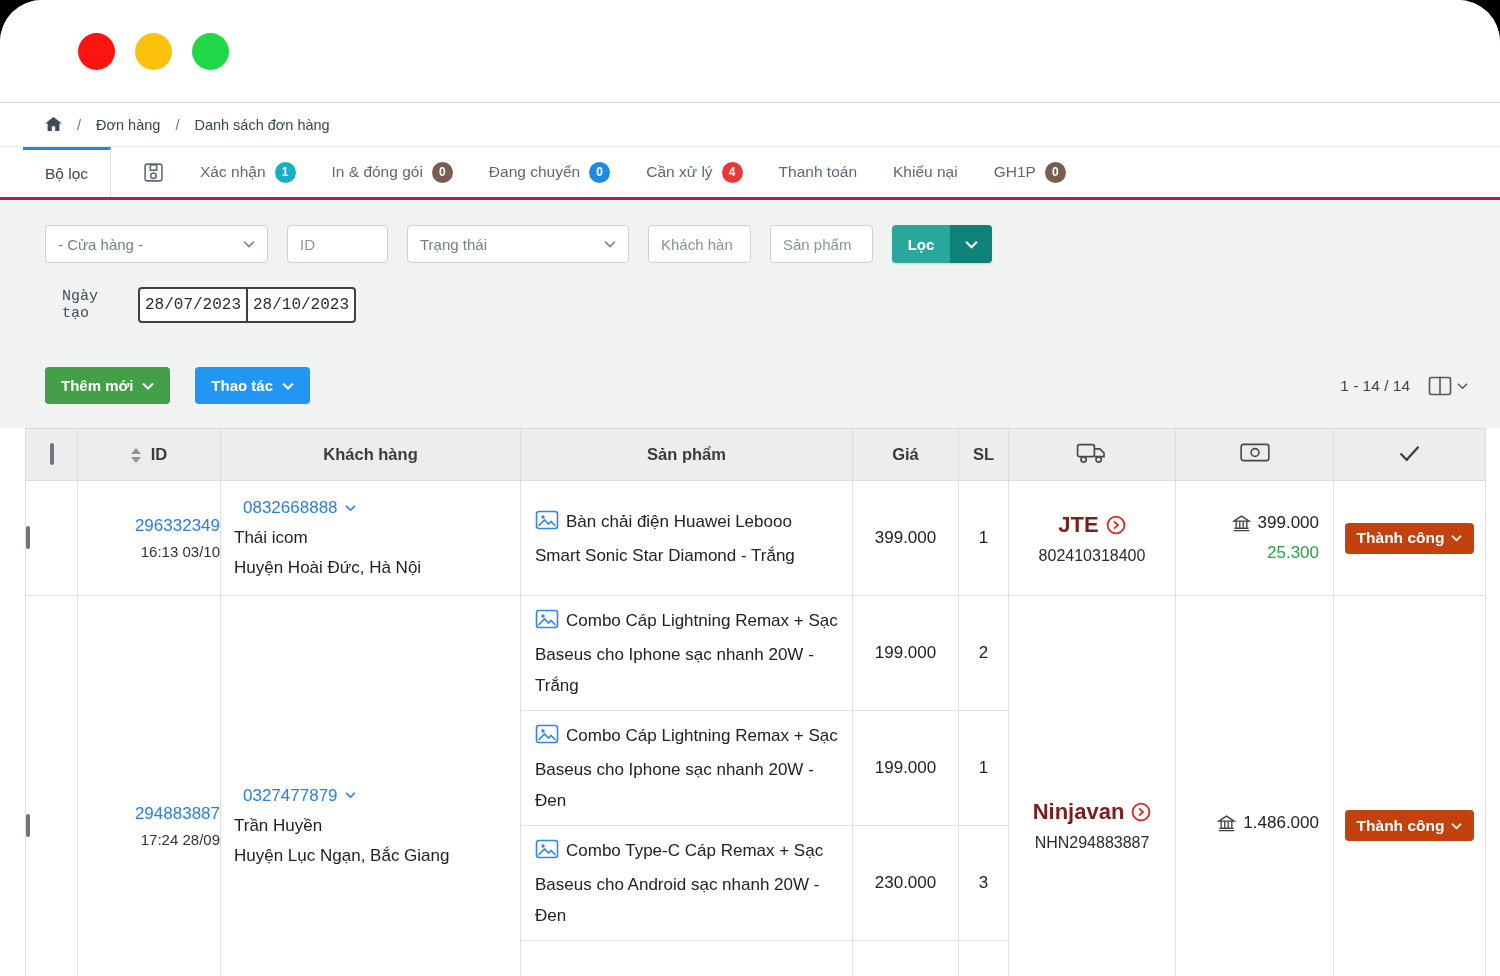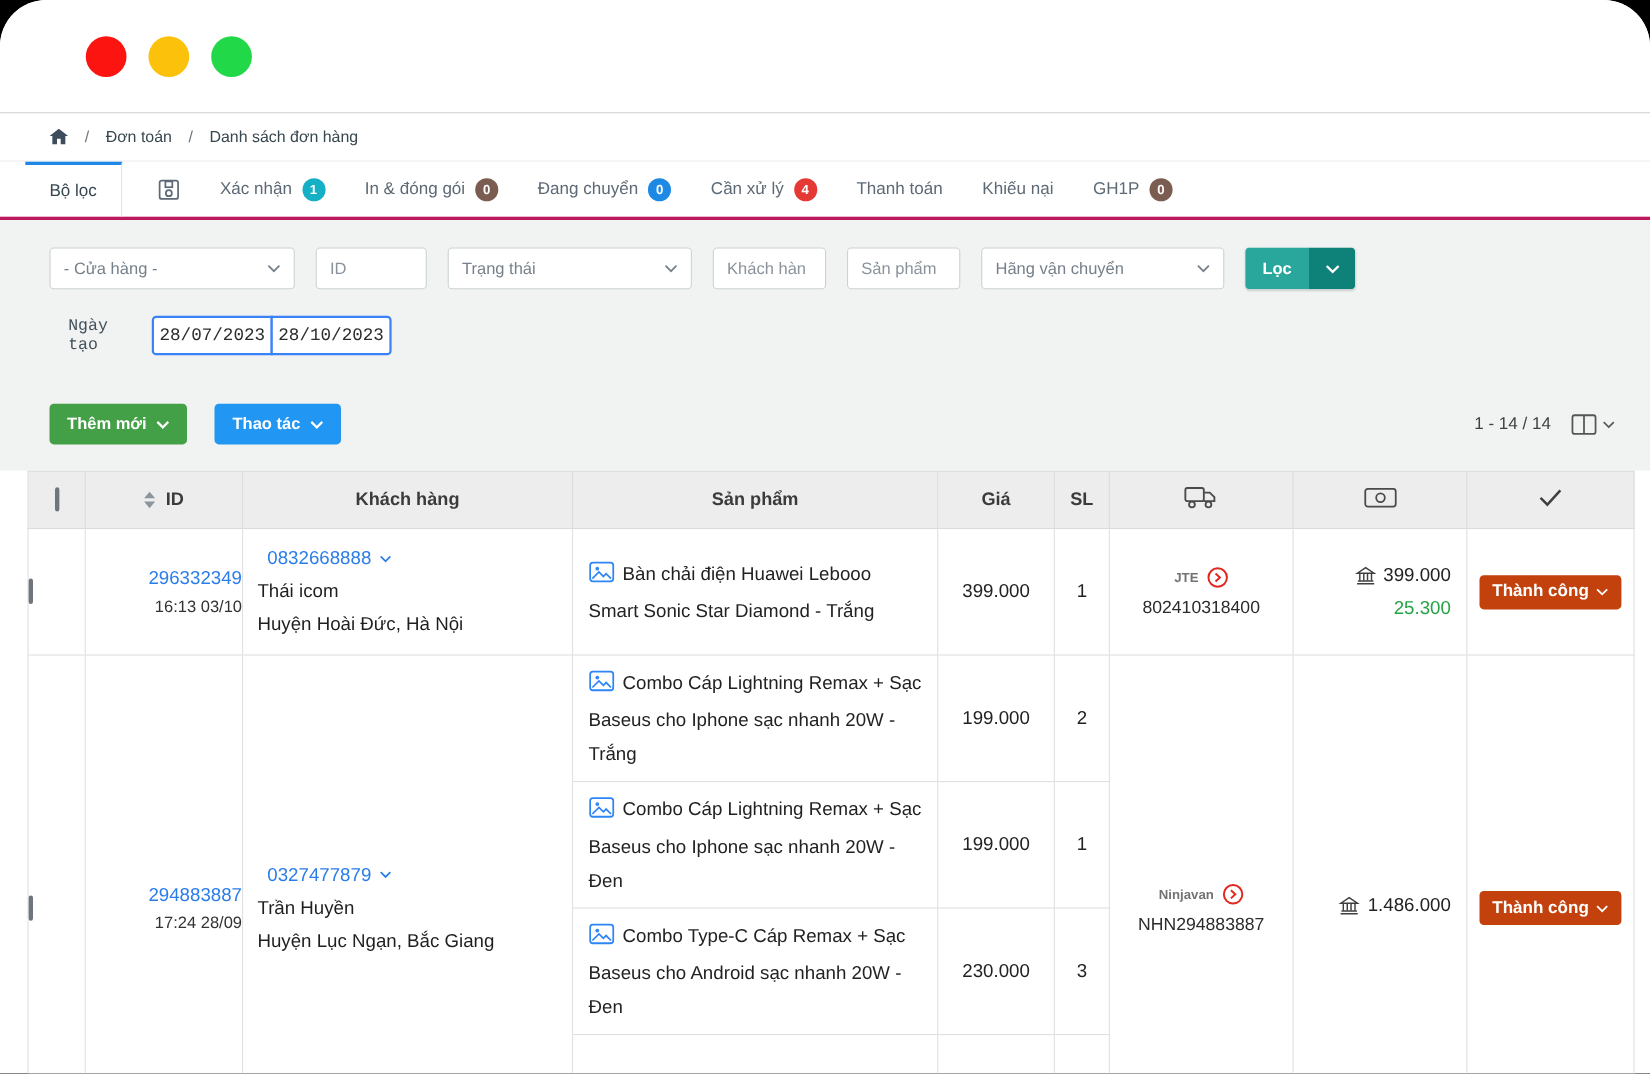--- a/index.html
+++ b/index.html
@@ -41,21 +41,21 @@
   .w-prod{width:103px;} .w-carrier{width:221px;}
   .chev { flex:none; }
   .btn-filter { display:flex; height:38px; border-radius:4px; overflow:hidden; cursor:pointer;
     box-shadow:0 1px 2px rgba(0,0,0,.15); }
   .btn-filter .main { width:58px; background:#2aa79d; color:#fff; font-size:15px; font-weight:bold;
     display:grid; place-items:center; }
   .btn-filter .caret { width:42px; background:#0e8178; color:#fff; display:grid; place-items:center; }
 
   .daterow { margin-top:24px; display:flex; align-items:center;font-family:Liberation Mono, monospace; }
   .date-label { margin-left:17px; font-size:15px; color:#424f59; width:60px; }
-  .date-in { width:110px; height:36px; border:2px solid #3b82f6; background:#fff; text-align:center;
+  .date-in { width:110px; height:36px; border:2px solid #404040; background:#fff; text-align:center;
     font-size:16px; color:#2d2d2d; font-family:inherit; outline:none; }
   .date-in.from { border-radius:4px 0 0 4px; margin-left:16px; }
   .date-in.to { border-radius:0 4px 4px 0; margin-left:-2px; }
 
   .actrow { margin-top:44px; display:flex; align-items:center; padding-right:32px; }
   .btn { height:37px; border:none; border-radius:4px; color:#fff; font-size:15px; font-weight:bold;
     display:inline-flex; align-items:center; gap:9px; padding:0 16px; cursor:pointer; font-family:inherit; }
   .btn.add { background:#43a047; margin-left:0; }
   .btn.bulk { background:#2196f3; margin-left:25px; }
   .pager { margin-left:auto; display:flex; align-items:center; gap:18px; color:#424242; font-size:15.5px; }
@@ -86,21 +86,21 @@
   .cust-phone { color:#2b7de9; font-size:17px; margin-left:9px; display:inline-flex; align-items:center; gap:7px;
     cursor:pointer; }
   .cust-line { line-height:30px; color:#1f1f1f; }
 
   .td-prod { padding:6px 14px; line-height:31px; }
   .photo-ic { display:inline-block; vertical-align:-3px; margin-right:7px; }
 
   .td-price, .td-qty { text-align:center; }
 
   .td-ship { text-align:center; }
-  .carrier { color:#737373; font-weight:bold; font-size:12px; display:inline-flex; align-items:center; gap:7px; cursor:pointer; }
+  .carrier { color:#7f1d1d; font-weight:bold; font-size:22px; display:inline-flex; align-items:center; gap:7px; cursor:pointer; }
   .tracking { margin-top:9px; font-size:16px; color:#2b2b2b; }
 
   .td-pay { text-align:right; padding-right:14px; }
   .pay-total { display:inline-flex; align-items:center; gap:7px; }
   .pay-fee { margin-top:5px; color:#27a345; }
 
   .td-stat { text-align:center; }
   .btn-status { background:#c2410c; border:none; border-radius:4px; color:#fff; font-size:15.5px; font-weight:bold;
     height:31px; padding:0 12px; display:inline-flex; align-items:center; gap:7px; cursor:pointer; font-family:inherit; }
 </style>
@@ -115,21 +115,21 @@
     <button class="dot green"></button>
   </div>
 
   <div class="crumbs">
     <span class="save-ic" style="color:#37474f">
       <svg width="17" height="15" viewBox="0 0 18 16">
           <path d="M9 0 L18 7 H15.3 V15 H10.8 V9.8 H7.2 V15 H2.7 V7 H0 Z" fill="#3d4d5c"></path>
         </svg>
     </span>
     <span class="crumb-sep">/</span>
-    <span>Đơn toán</span>
+    <span>Đơn hàng</span>
     <span class="crumb-sep">/</span>
     <span>Danh sách đơn hàng</span>
   </div>
 
   <div class="tabbar">
     <div class="tab-filter">Bộ lọc</div>
     <div class="tabs-rest">
       <span class="save-ic">
         <svg width="21" height="21" viewBox="0 0 20 20" fill="none" stroke="#5d6975" stroke-width="1.5">
           <rect x="2" y="2" width="16" height="16" rx="2"></rect>
@@ -181,26 +181,20 @@
         <span>Trạng thái</span>
         <svg class="chev" width="12" height="8" viewBox="0 0 12 8">
             <path d="M1 1.5 L6 6.5 L11 1.5" fill="none" stroke="#75808a" stroke-width="1.6"></path>
           </svg>
       </div>
       <div class="fld w-cust">
         <input placeholder="Khách hàn" style="">
       </div>
       <div class="fld w-prod">
         <input placeholder="Sản phẩm" style="">
-      </div>
-      <div class="fld w-carrier">
-        <span>Hãng vận chuyển</span>
-        <svg class="chev" width="12" height="8" viewBox="0 0 12 8">
-            <path d="M1 1.5 L6 6.5 L11 1.5" fill="none" stroke="#75808a" stroke-width="1.6"></path>
-          </svg>
       </div>
       <div class="btn-filter">
         <span class="main">Lọc</span>
         <span class="caret">
           <svg width="13" height="9" viewBox="0 0 12 8">
               <path d="M1 1.5 L6 6.5 L11 1.5" fill="none" stroke="#fff" stroke-width="2"></path>
             </svg>
         </span>
       </div>
     </div>

